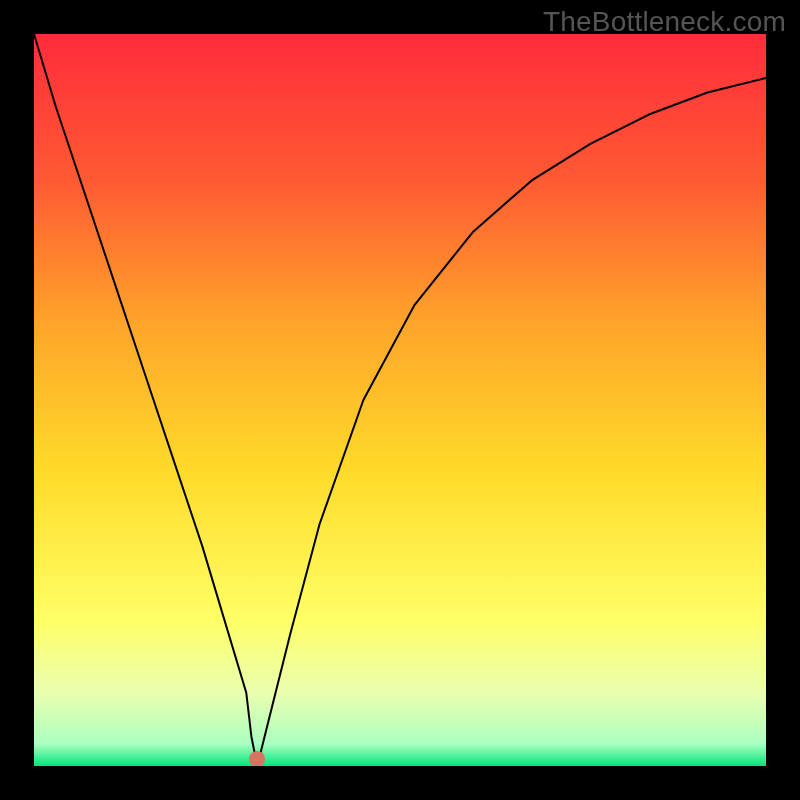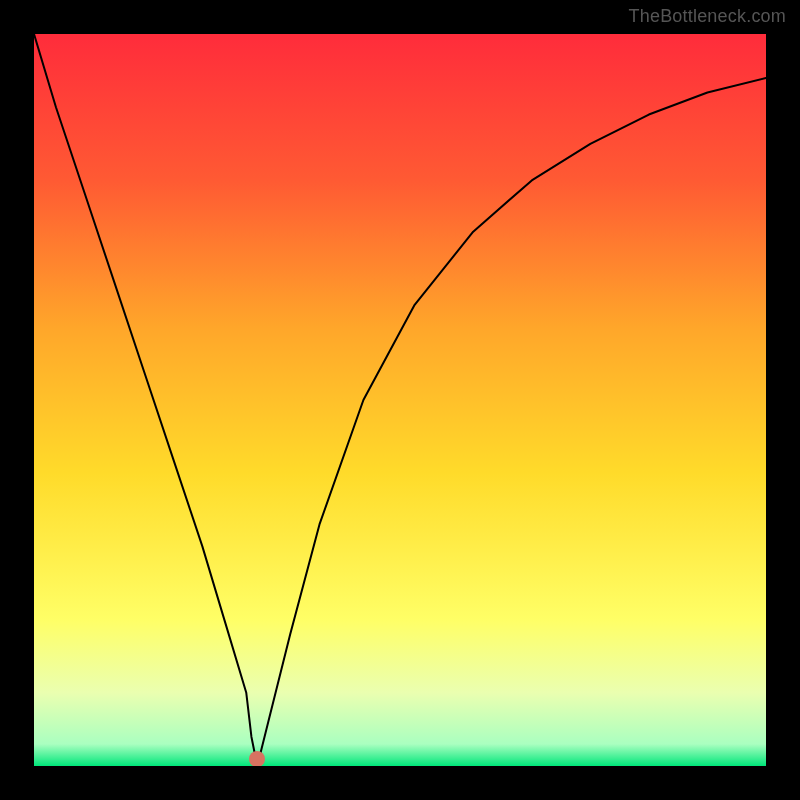--- a/index.html
+++ b/index.html
@@ -13,21 +13,21 @@
   .container {
     position: relative;
     width: 800px;
     height: 800px;
     background: #000;
   }
   .watermark {
     position: absolute;
     top: 6px;
     right: 14px;
-    font-size: 18px;
+    font-size: 28px;
     font-weight: 400;
     color: #555;
     letter-spacing: 0.2px;
   }
   .plot-area {
     position: absolute;
     left: 34px;
     top: 34px;
     width: 732px;
     height: 732px;

